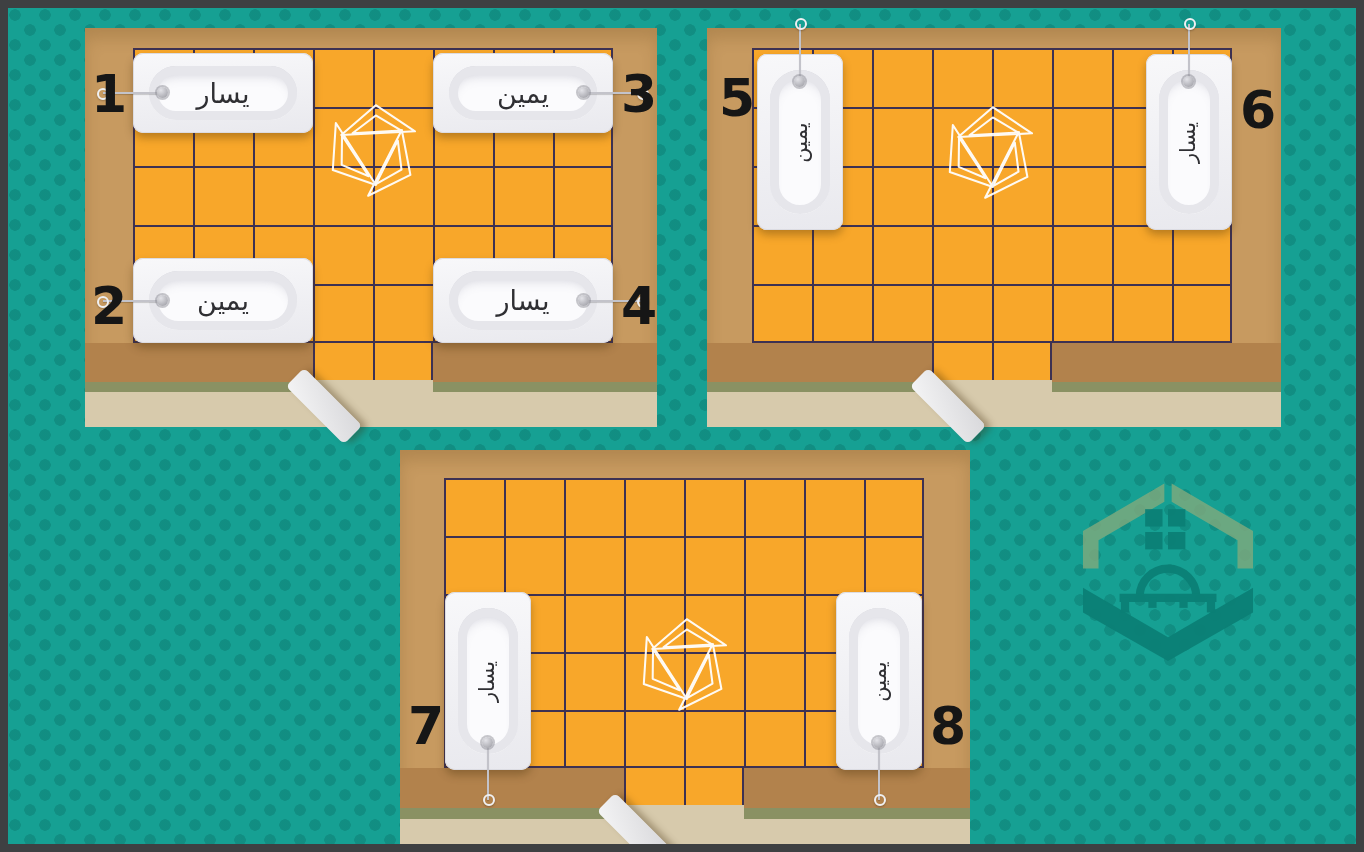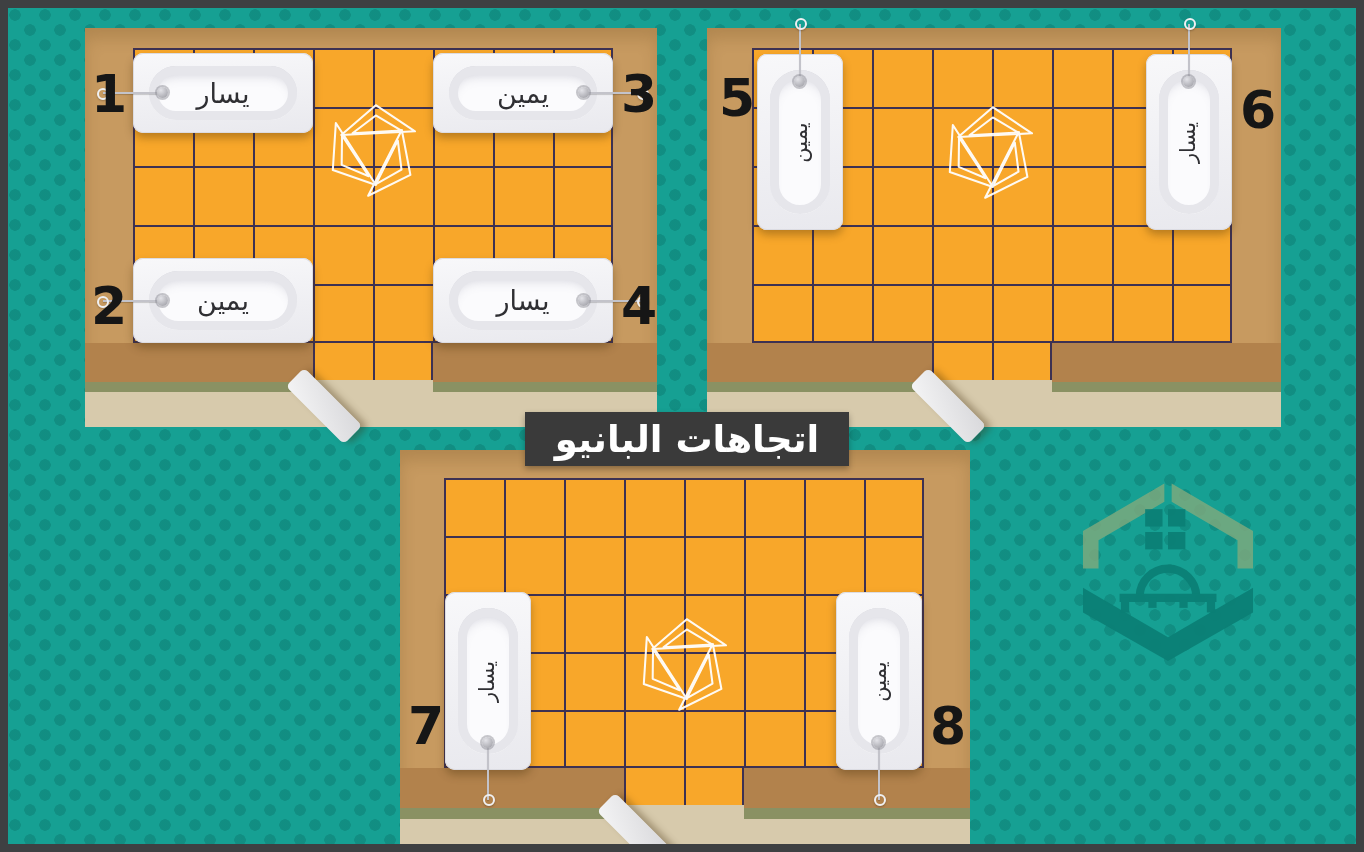--- a/index.html
+++ b/index.html
@@ -224,23 +224,20 @@
       <div class="basin">
         <span class="tub-label">يمين</span>
       </div>
       <span class="plug" style="left:calc(50% - 6px);bottom:22px;"></span>
     </div>
 
     <div class="num" style="left:8px;top:250px;">7</div>
     <div class="num" style="left:530px;top:250px;">8</div>
   </section>
 
-  <div class="title-box">
-    <span>اتجاهات البانيو</span>
-  </div>
 
   <svg class="watermark" width="192" height="183" viewBox="0 0 210 200">
     <g fill="#84ab7d" opacity="0.78">
       <path d="M101 6 L12 58 L12 99 L29 99 L29 68 L101 26 Z"></path>
       <path d="M109 6 L198 58 L198 99 L181 99 L181 68 L109 26 Z"></path>
     </g>
     <g fill="#0b7f75" opacity="0.92">
       <path d="M12 120 L105 174 L198 120 L198 147 L105 200 L12 147 Z"></path>
       <rect x="80" y="34" width="19" height="19"></rect>
       <rect x="105" y="34" width="19" height="19"></rect>

